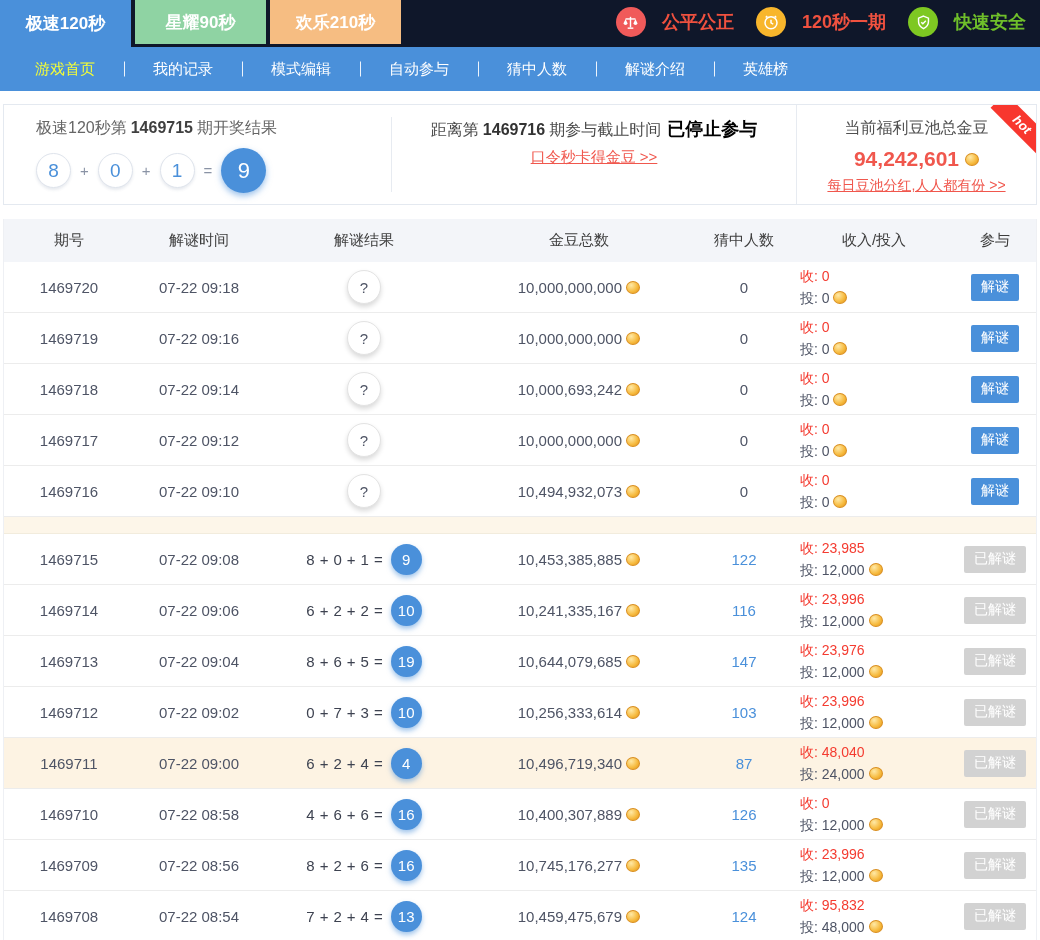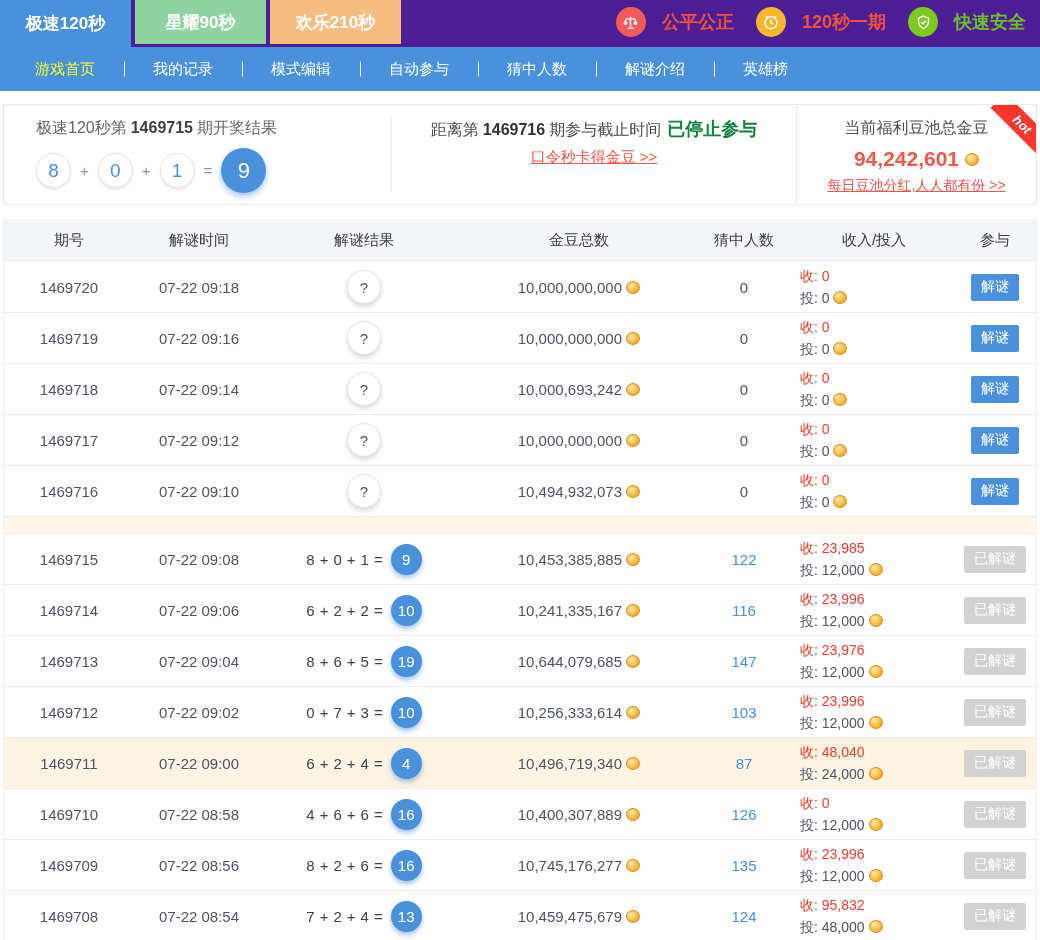--- a/index.html
+++ b/index.html
@@ -1,21 +1,21 @@
 <!DOCTYPE html>
 <html><head>
 <meta charset="utf-8">
 <style>
   * { box-sizing: border-box; margin: 0; padding: 0; }
   body {
     width: 1040px; height: 940px; background: #fff;
     font-family: "Liberation Sans", sans-serif; overflow: hidden;
   }
   
-  .tabbar { height: 47px; background: #4c1d95; display: flex; position: relative; }
+  .tabbar { height: 47px; background: #0f172a; display: flex; position: relative; }
   .tab { width: 131px; height: 44px; margin-right: 4px; display: flex; align-items: center; justify-content: center;
          color: #fff; font-size: 17px; font-weight: bold; cursor: pointer; }
   .tab-blue   { background: #4a90da; height: 47px; }
   .tab-green  { background: #8fd3a3; }
   .tab-orange { background: #f6bd82; }
   .badges { position: absolute; right: 14px; top: 0; height: 44px; display: flex; align-items: center; gap: 22px; }
   .badge { display: flex; align-items: center; gap: 16px; font-size: 18px; font-weight: bold; cursor: default; }
   .badge-circle { width: 30px; height: 30px; border-radius: 50%; display: flex; align-items: center; justify-content: center; flex: 0 0 auto; }
   .bc-red    { background: #f express05a5a; }
   .bc-red    { background: #f05a5a; }
@@ -39,21 +39,21 @@
   .num-circle { width: 35px; height: 35px; border-radius: 50%; border: 1px solid #dfe4ec; background: #fff;
     color: #4a90da; font-size: 19px; display: flex; align-items: center; justify-content: center;
     box-shadow: 0 2px 3px rgba(60,80,120,.12); }
   .op { color: #8a93a5; font-size: 15px; }
   .sum-circle { width: 45px; height: 45px; border-radius: 50%; background: #4a90da; border: none; color: #fff;
     font-size: 22px; display: flex; align-items: center; justify-content: center;
     box-shadow: 0 3px 6px rgba(74,144,218,.55); }
   .countdown-sec { flex: 1; text-align: center; padding-top: 12px; }
   .cd-line { font-size: 16px; color: #4a4a4a; margin-bottom: 7px; }
   .cd-line .issue { font-weight: bold; color: #333; margin: 0 4px; }
-  .status-blue { color: #15803d; font-weight: bold; font-size: 18px; margin-left: 6px; }
+  .status-blue { color: #000000; font-weight: bold; font-size: 18px; margin-left: 6px; }
   .refresh-link { color: #4a90da; font-size: 15px; text-decoration: underline; margin-left: 6px; cursor: pointer; }
   .promo-link { color: #f0574d; font-size: 15px; text-decoration: underline; cursor: pointer; }
   .pool-sec { width: 240px; border-left: 1px solid #e7ebf1; text-align: center; padding-top: 13px; position: relative; overflow: hidden; }
   .pool-title { font-size: 16px; color: #4f4f4f; }
   .pool-amount-line { margin-top: 8px; display: flex; align-items: center; justify-content: center; gap: 6px; }
   .pool-amount { color: #f0574d; font-size: 21px; font-weight: bold; }
   .pool-link { display: inline-block; margin-top: 6px; color: #f0574d; font-size: 14px; text-decoration: underline; cursor: pointer; }
   .hot-ribbon { position: absolute; top: 9px; right: -20px; transform: rotate(45deg); background: #f8372e; color: #fff;
     font-style: italic; font-size: 13px; font-weight: bold; padding: 3px 24px; }
   

